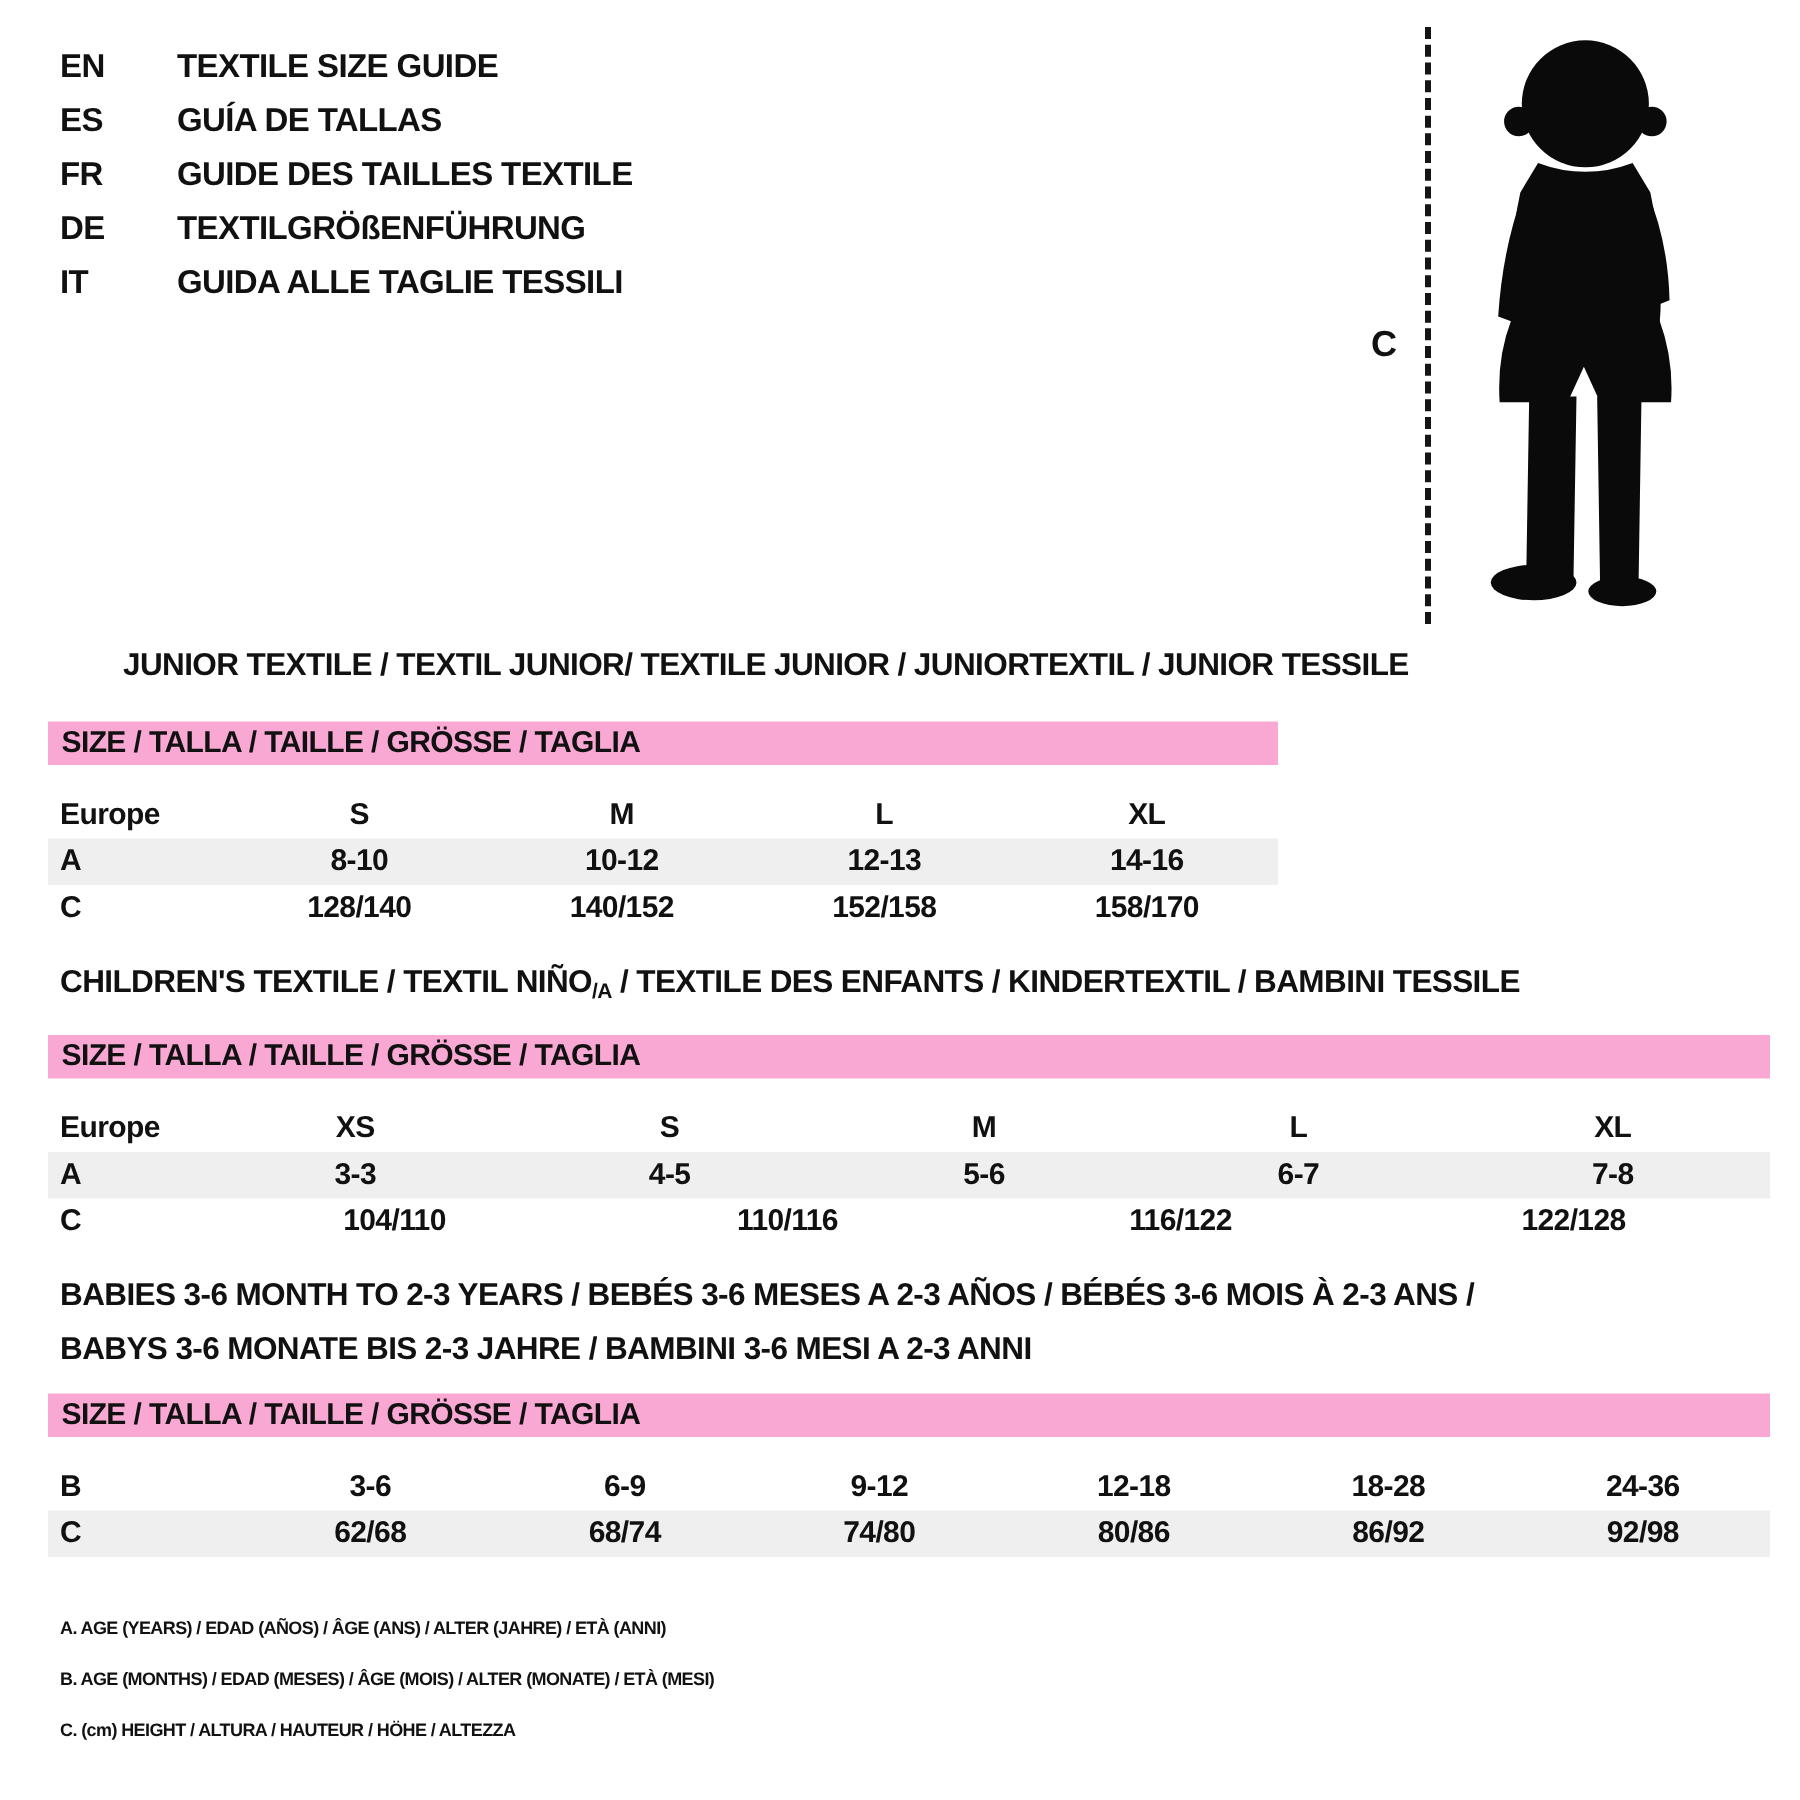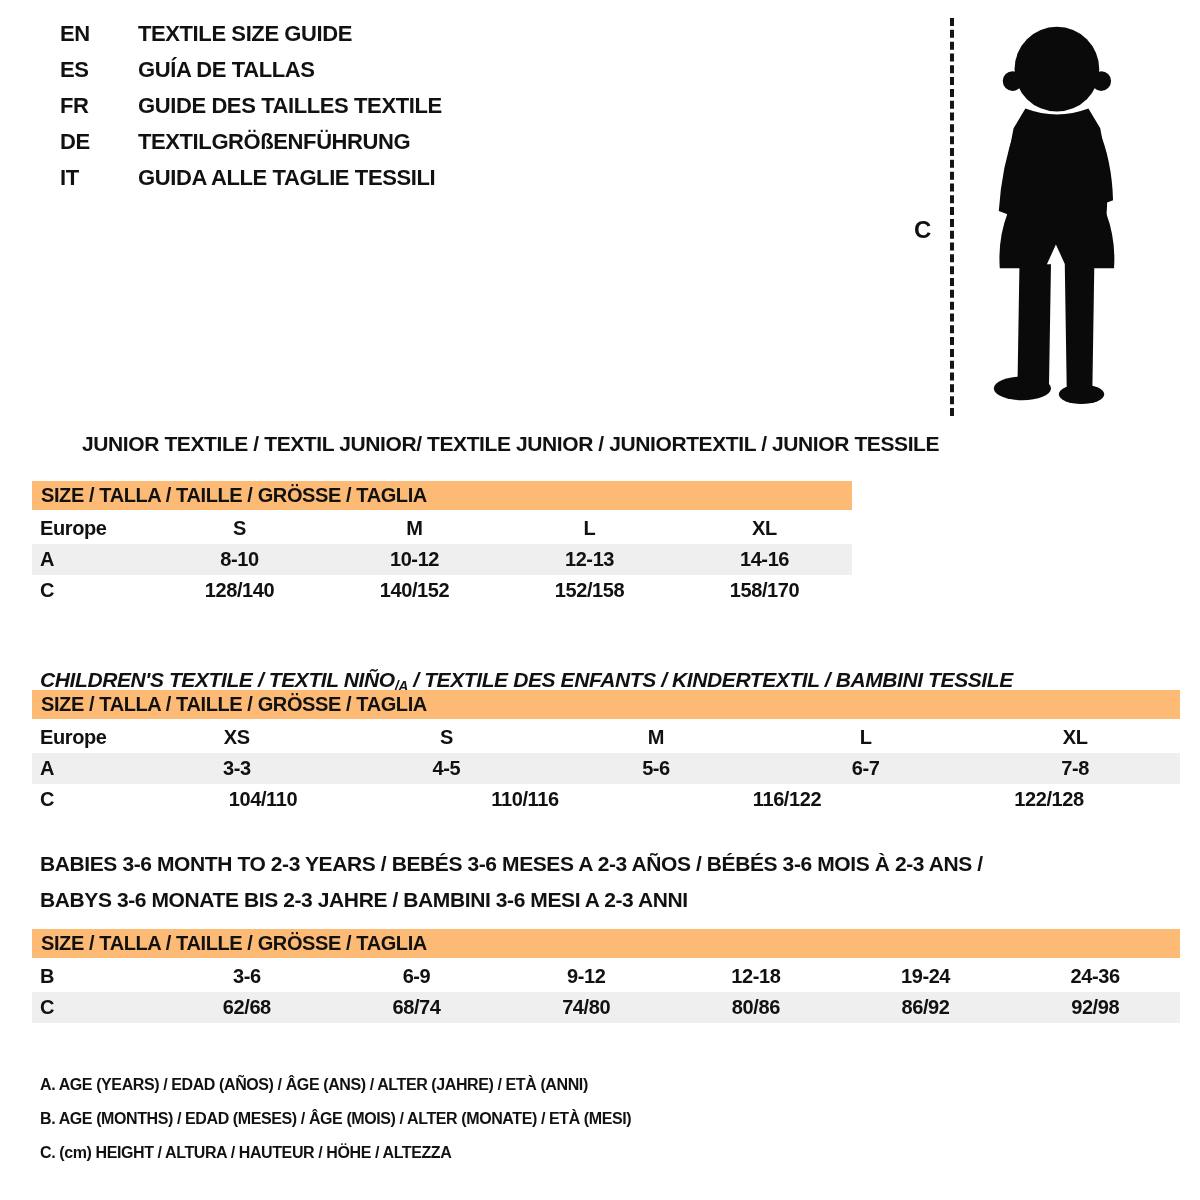--- a/index.html
+++ b/index.html
@@ -6,60 +6,60 @@
   html,body { width:1200px; height:1200px; background:#ffffff; }
   body {
     position:relative;
     font-family:"Liberation Sans", sans-serif;
     color:#111;
     overflow:hidden;
     letter-spacing:-0.4px;
   }
 
   
-  .lang-list { position:absolute; left:40px; top:16px;margin-left:20px; }
+  .lang-list { position:absolute; left:40px; top:26px; }
   .lang-row { display:flex; height:36px; line-height:36px; font-size:22px; font-weight:700; }
   .lang-code { width:78px; }
   .lang-title { white-space:nowrap;text-align:right; }
 
   
   .figure { position:absolute; left:900px; top:10px; width:250px; height:415px; }
   .measure-line { position:absolute; left:50px; top:8px; height:398px; width:0;
                   border-left:4px dashed #151515; }
   .measure-label { position:absolute; left:14px; top:206px; font-size:24px; font-weight:700; }
   .toddler { position:absolute; left:66px; top:8px; }
 
   
   .section-heading { position:absolute; left:40px; font-size:21px; font-weight:700; white-space:nowrap; }
   .section-heading .sub { font-size:14px; vertical-align:-4px; }
   .heading-line { height:36px; line-height:36px; }
 
   
   .size-table { position:absolute; font-size:20px; font-weight:700; }
   .st-header { height:29px; line-height:29px; padding-left:9px;
-               background:#fdba74; margin-bottom:3px; }
+               background:#f9a8d4; margin-bottom:18px; }
   .st-row { display:flex; height:31px; line-height:31px; }
   .st-row.alt { background:#efefef; }
   .st-label { padding-left:8px; }
   .st-cell { flex:1; text-align:center; }
 
   .t-junior   { left:32px; top:481px; width:820px; }
   .t-junior .st-label   { width:120px; }
   .t-children { left:32px; top:690px; width:1148px; }
   .t-children .st-label { width:100px; }
   .t-babies   { left:32px; top:929px; width:1148px; }
   .t-babies .st-label   { width:130px; }
 
   .h-junior   { top:432px;margin-left:42px; }
-  .h-children { top:668px;font-style:italic; }
+  .h-children { top:643px; }
   .h-babies   { top:846px; }
 
   
   .legend { position:absolute; left:40px; top:1068px; }
-  .legend-line { height:34px; line-height:34px; font-size:16px; font-weight:700; white-space:nowrap; }
+  .legend-line { height:34px; line-height:34px; font-size:12px; font-weight:700; white-space:nowrap; }
 </style>
 </head>
 <body>
 
 <div class="lang-list">
   <div class="lang-row">
     <div class="lang-code">EN</div>
     <div class="lang-title">TEXTILE SIZE GUIDE</div>
   </div>
   <div class="lang-row">
@@ -164,21 +164,21 @@
 </div>
 
 <div class="size-table t-babies">
   <div class="st-header">SIZE / TALLA / TAILLE / GRÖSSE / TAGLIA</div>
   <div class="st-row">
     <div class="st-label">B</div>
     <div class="st-cell">3-6</div>
     <div class="st-cell">6-9</div>
     <div class="st-cell">9-12</div>
     <div class="st-cell">12-18</div>
-    <div class="st-cell">19-24</div>
+    <div class="st-cell">18-28</div>
     <div class="st-cell">24-36</div>
   </div>
   <div class="st-row alt">
     <div class="st-label">C</div>
     <div class="st-cell">62/68</div>
     <div class="st-cell">68/74</div>
     <div class="st-cell">74/80</div>
     <div class="st-cell">80/86</div>
     <div class="st-cell">86/92</div>
     <div class="st-cell">92/98</div>

